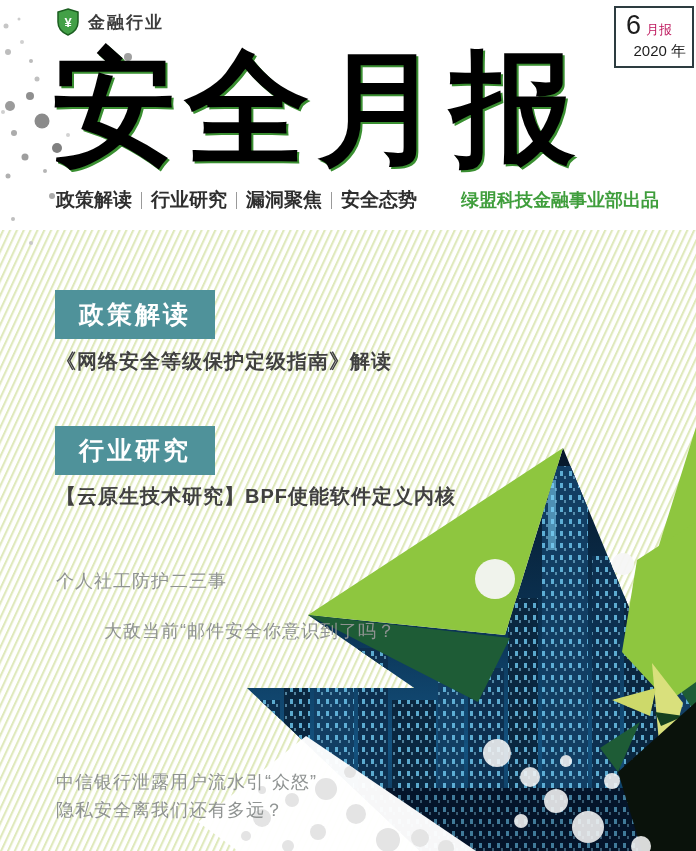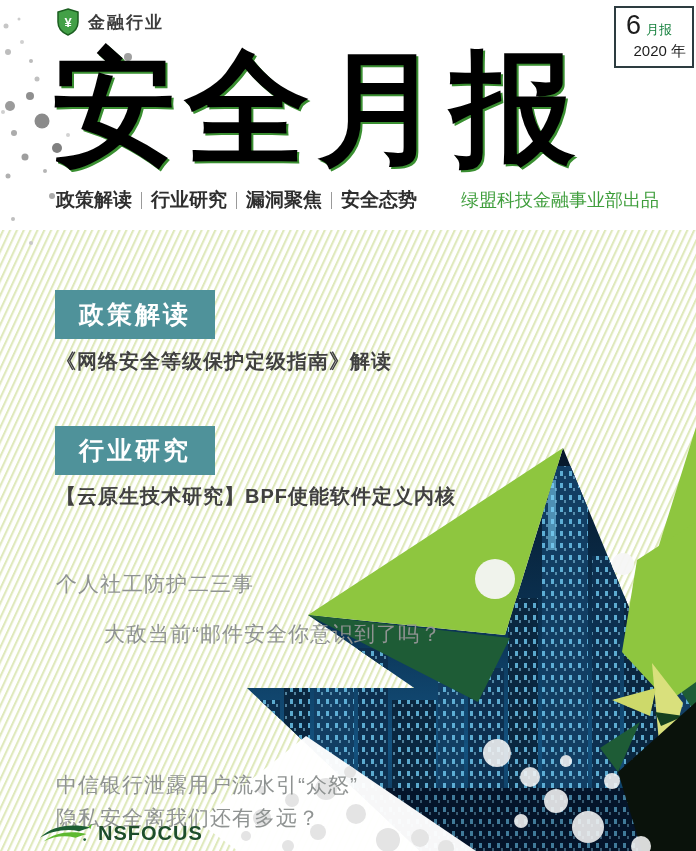--- a/index.html
+++ b/index.html
@@ -13,50 +13,50 @@
   
   .industry{position:absolute;left:56px;top:8px;display:flex;align-items:center;gap:8px;z-index:3;}
   .industry-label{font-size:17px;font-weight:700;color:#3c3c3c;letter-spacing:2px;}
 
   .issue-box{
     position:absolute;right:2px;top:6px;width:80px;z-index:3;
     border:2px solid #2d3c40;background:#ffffff;padding:3px 6px 5px 10px;
   }
   .issue-line1{display:flex;align-items:baseline;}
   .issue-month{font-size:27px;color:#1d1d1d;line-height:1.1;}
-  .issue-suffix{font-size:13px;color:#15803d;margin-left:5px;}
+  .issue-suffix{font-size:13px;color:#be185d;margin-left:5px;}
   .issue-year{font-size:15px;color:#1d1d1d;margin-top:1px;text-align:right;}
 
   .main-title{
     position:absolute;left:52px;top:46px;z-index:2;
     font-size:124px;line-height:1;font-weight:900;letter-spacing:9px;
     color:#000000;text-shadow:2px 2px 0 #3a8f31;white-space:nowrap;
   }
 
   .subtitle-row{position:absolute;left:56px;top:187px;display:flex;align-items:center;z-index:3;white-space:nowrap;}
   .cat{font-size:19px;font-weight:700;color:#2e2e2e;}
   .cat-sep{width:1px;height:17px;background:#9a9a9a;margin:0 9px;}
-  .publisher{font-size:18px;font-weight:400;color:#3f9e3c;margin-left:44px;}
+  .publisher{font-size:18px;font-weight:700;color:#3f9e3c;margin-left:44px;}
 
   
   .section-bar{
     position:absolute;left:55px;z-index:3;display:inline-block;
     background:#4f929a;color:#ffffff;font-size:25px;font-weight:700;
     padding:8px 24px;letter-spacing:3px;
   }
   .bar-policy{top:290px;}
   .bar-industry{top:426px;}
   .section-item{
     position:absolute;left:56px;z-index:3;font-size:20px;font-weight:700;color:#404040;letter-spacing:1px;white-space:nowrap;
   }
   .item-policy{top:348px;}
   .item-industry{top:483px;}
 
   
-  .topic{position:absolute;left:56px;z-index:3;font-size:21px;font-weight:500;color:#8f9392;line-height:1.55;letter-spacing:1px;white-space:nowrap;}
+  .topic{position:absolute;left:56px;z-index:3;font-size:18px;font-weight:500;color:#8f9392;line-height:1.55;letter-spacing:1px;white-space:nowrap;}
   .topic-1{top:568px;}
   .topic-2{top:618px;margin-left:48px;}
   .topic-3{top:694px;}
   .topic-4{top:769px;}
   .topic span{display:block;}
 
   
   .footer-logo{position:absolute;left:38px;top:819px;display:flex;align-items:center;gap:4px;z-index:4;}
   .logo-text{font-size:20px;font-weight:900;color:#1d4d2b;letter-spacing:1px;}
 </style>
@@ -237,23 +237,14 @@
     <span>个人社工防护二三事</span>
   </div>
   <div class="topic topic-2">
     <span>大敌当前“邮件安全你意识到了吗？</span>
   </div>
   <div class="topic topic-4">
     <span>中信银行泄露用户流水引“众怒”</span>
     <span>隐私安全离我们还有多远？</span>
   </div>
 
-  <div class="footer-logo">
-    <svg width="56" height="28" viewBox="0 0 60 30" aria-hidden="true">
-      <path d="M2,20 C14,8 34,4 56,9 L44,13 C30,10 14,13 2,20 Z" fill="#1c5e33"></path>
-      <path d="M6,24 C18,14 36,12 52,16 L40,20 C28,17 16,19 6,24 Z" fill="#5db92f"></path>
-      <polygon points="54,8 58,5 56,11" fill="#5db92f"></polygon>
-      <circle cx="50" cy="22" r="1.5" fill="#1c5e33"></circle>
-    </svg>
-    <span class="logo-text">NSFOCUS</span>
-  </div>
 
 </div>
 
 </body></html>

